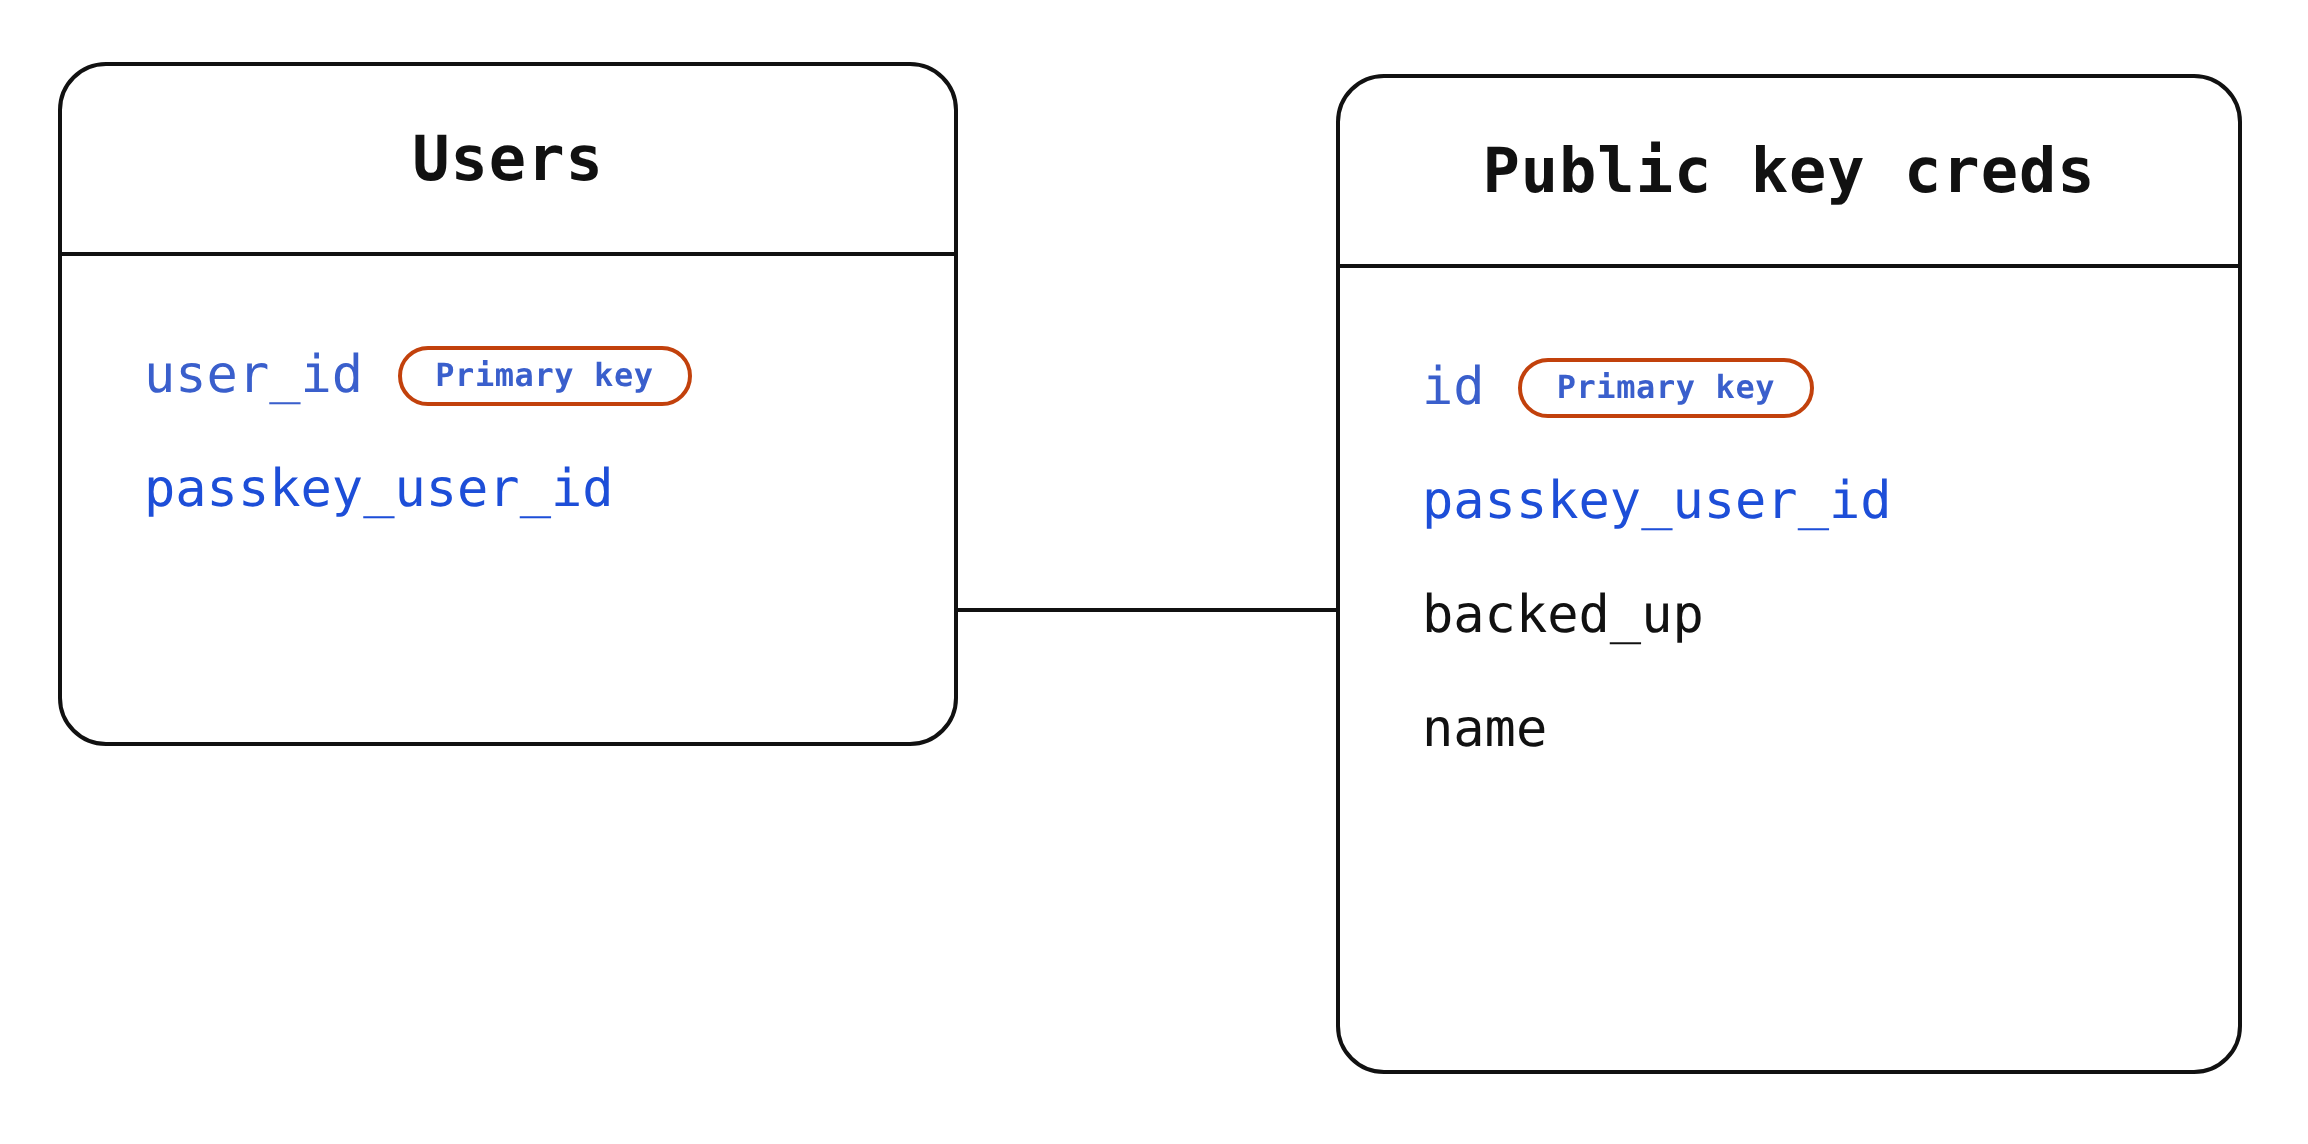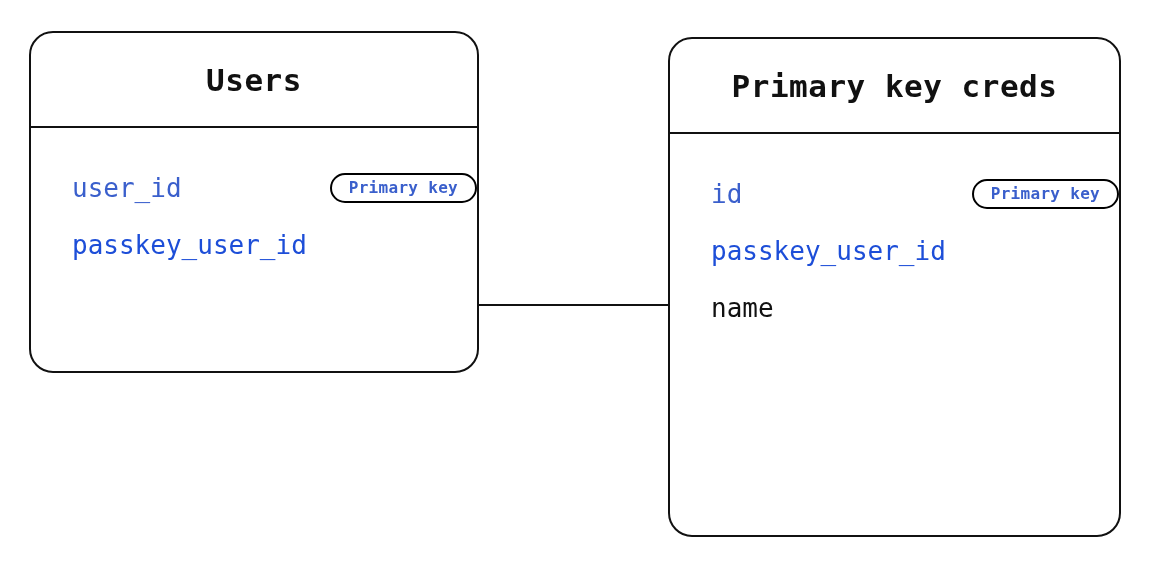--- a/index.html
+++ b/index.html
@@ -73,42 +73,41 @@
     left: 0;
     top: 93px;
     width: 100%;
     box-sizing: border-box;
     padding: 33px 0 0 41px;
   }
   .field-row {
     display: flex;
     align-items: center;
     height: 57px;
-    justify-content: space-between;
   }
   .field-name {
     font-family: "DejaVu Sans Mono", "Liberation Mono", monospace;
     font-size: 26px;
     line-height: 1;
     color: #111111;
     white-space: nowrap;
   }
   .field-name.key   { color: #3a5fcc; }
   .field-name.fk    { color: #1d4ed8; }
   .field-name.plain { color: #111111; }
 
   
   .pk-badge {
     margin-left: 17px;
     display: inline-flex;
     align-items: center;
     justify-content: center;
     height: 30px;
     padding: 0 17px;
-    border: 2px solid #000000;
+    border: 2px solid #c2410c;
     border-radius: 16px;
     box-sizing: border-box;
     background: #ffffff;
   }
   .pk-badge-text {
     font-family: "DejaVu Sans Mono", "Liberation Mono", monospace;
     font-size: 16px;
     font-weight: bold;
     color: #3a5fcc;
     letter-spacing: 0.3px;
@@ -150,37 +149,40 @@
         <span class="field-name fk">passkey_user_id</span>
       </div>
 
     </div>
   </div>
 
   <div id="relationship-connector"></div>
 
   <div class="entity" id="entity-pkcreds">
     <div class="entity-header">
-      <span class="entity-title">Primary key creds</span>
+      <span class="entity-title">Public key creds</span>
     </div>
     <div class="header-divider"></div>
     <div class="field-list">
 
       <div class="field-row">
         <span class="field-name key">id</span>
         <span class="pk-badge">
           <span class="pk-badge-text">Primary key</span>
         </span>
       </div>
 
 
       <div class="field-row">
         <span class="field-name fk">passkey_user_id</span>
       </div>
 
+      <div class="field-row">
+        <span class="field-name plain">backed_up</span>
+      </div>
 
       <div class="field-row">
         <span class="field-name plain">name</span>
       </div>
 
 
     </div>
   </div>
 
 </div>

